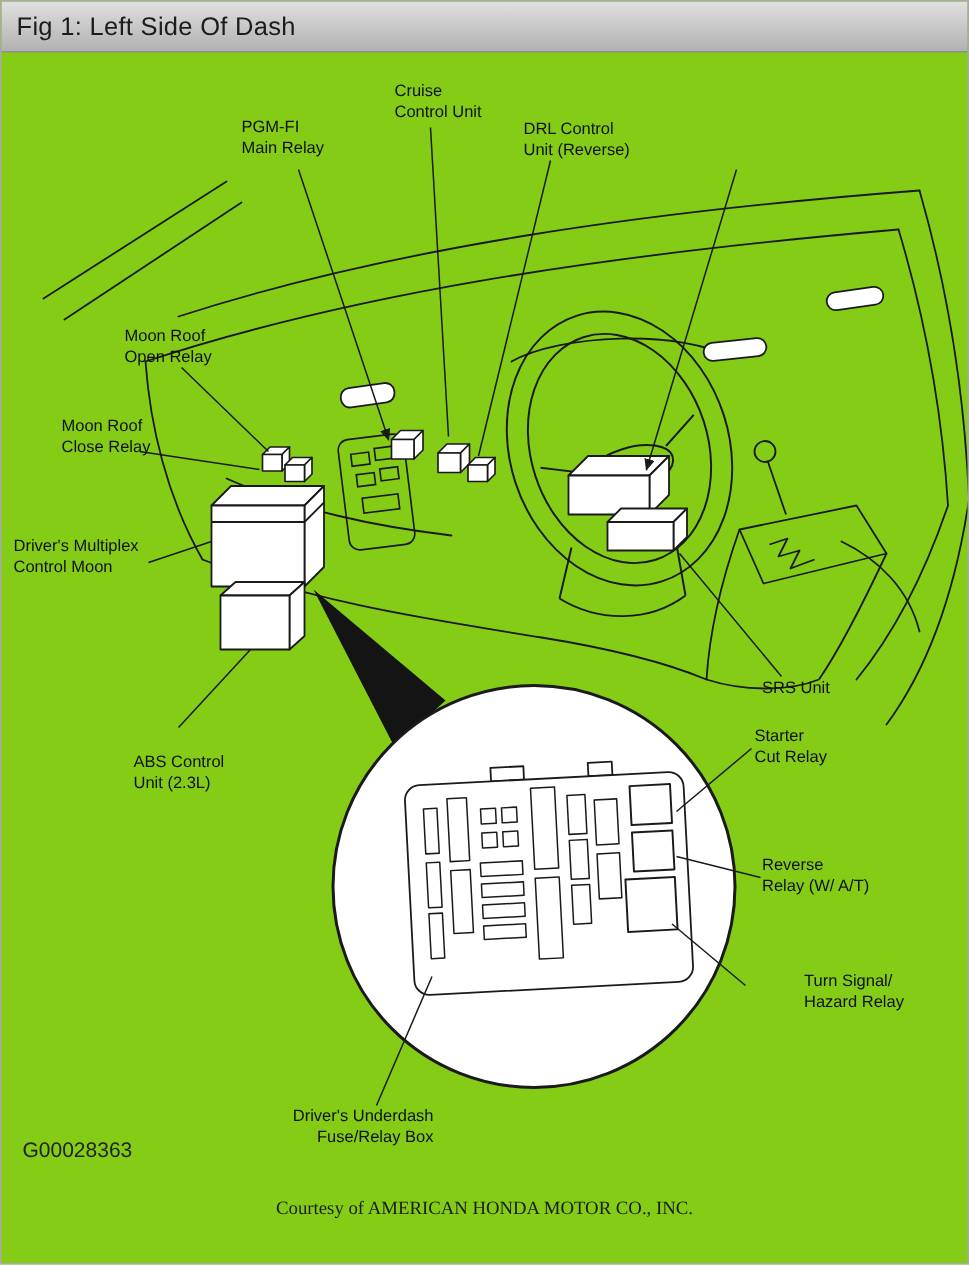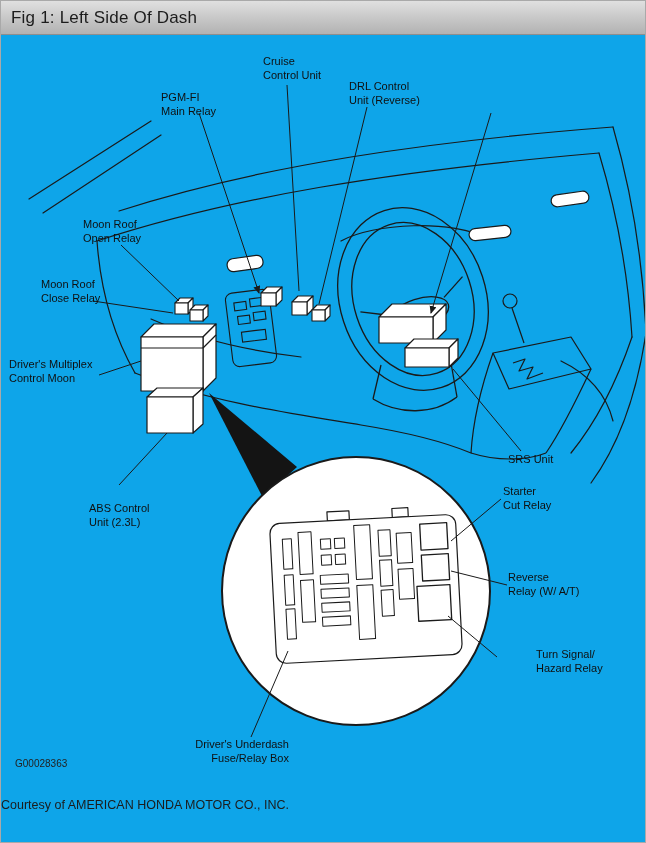--- a/index.html
+++ b/index.html
@@ -1,41 +1,41 @@
 <!DOCTYPE html>
 <html><head>
 <meta charset="utf-8">
 <style>
   * { margin:0; padding:0; box-sizing:border-box; }
   html,body { background:#e8e8e8; }
   body { font-family:"Liberation Sans", sans-serif; }
-  .page { position:relative; width:646px; height:843px; margin:0 auto; background:#0ea5e9;
+  .page { position:relative; width:646px; height:843px; margin:0 auto; background:#84cc16;
           border:1px solid #a9a9a9; overflow:hidden; }
   .titlebar { position:absolute; top:0; left:0; right:0; height:34px;
               background:linear-gradient(180deg,#e0e0e0 0%,#c6c6c6 55%,#b2b2b2 100%);
               border-bottom:1px solid #8e8e8e; display:flex; align-items:center;
               padding:0 10px; font-size:17px; color:#1c1c1c; letter-spacing:.2px; }
   svg.art { position:absolute; top:0; left:0; }
   .lbl { position:absolute; font-size:11px; line-height:1.25; color:#101010; white-space:pre-line; }
   .lbl-cruise  { left:262px; top:54px; }
-  .lbl-pgm     { left:160px; top:90px; }
+  .lbl-pgm     { left:160px; top:78px; }
   .lbl-drl     { left:348px; top:79px; }
   .lbl-ecm     { left:470px; top:84px; }
   .lbl-mro     { left:82px;  top:217px; }
   .lbl-mrc     { left:40px;  top:277px; }
   .lbl-mux     { left:8px;   top:357px; }
   .lbl-abs     { left:88px;  top:501px; }
   .lbl-srs     { left:507px; top:452px; }
   .lbl-starter { left:502px; top:484px; }
   .lbl-reverse { left:507px; top:570px; }
   .lbl-turn    { left:497px; top:647px;margin-left:38px; }
   .lbl-fuse    { left:168px; top:737px; width:120px; text-align:right; }
-  .code      { position:absolute; left:14px; top:757px; font-size:10px; color:#222; }
-  .courtesy  { position:absolute; left:0; right:0; top:797px; text-align:left;
-               font-size:12.5px; color:#1c1c1c; }
+  .code      { position:absolute; left:14px; top:757px; font-size:14px; color:#222; }
+  .courtesy  { position:absolute; left:0; right:0; top:797px; text-align:center;
+               font-size:12.5px; color:#1c1c1c;font-family:Liberation Serif, serif; }
 </style>
 </head>
 <body>
 
 <div class="page">
 
   <div class="titlebar">
     <span>Fig 1: Left Side Of Dash</span>
   </div>
 

